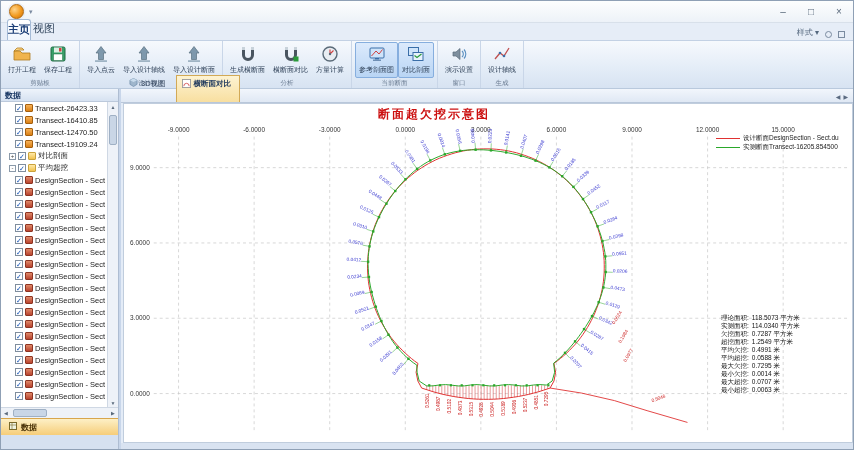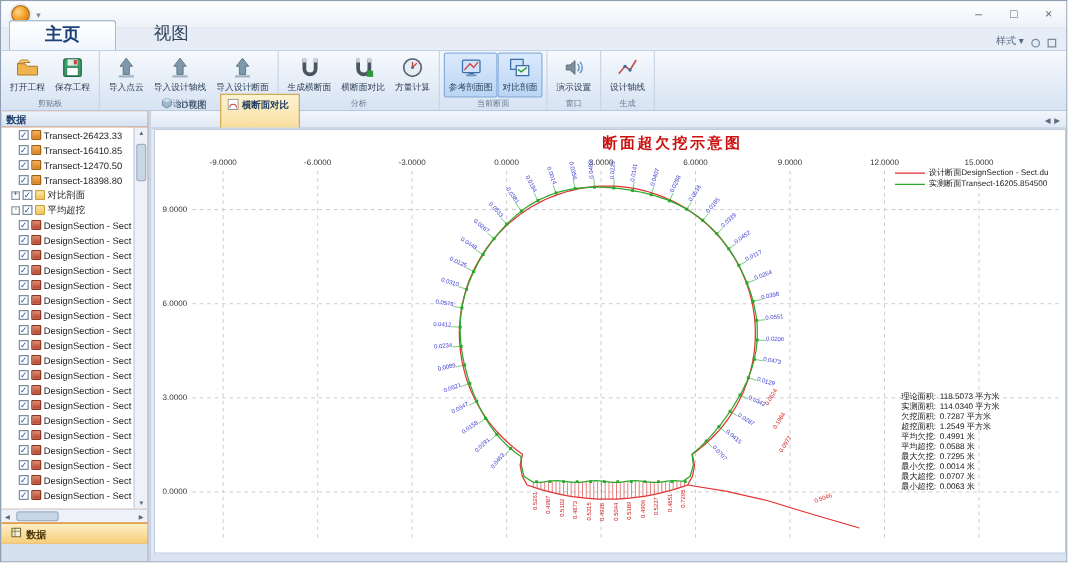--- a/index.html
+++ b/index.html
@@ -9,21 +9,21 @@
   
   #titlebar{position:absolute;left:0;top:0;width:100%;height:22px;background:linear-gradient(#fdfefe,#edf2f8);border-bottom:1px solid #d8e0ea;display:flex;align-items:center}
   #appicon{width:15px;height:15px;border-radius:50%;margin-left:8px;background:radial-gradient(circle at 35% 35%,#ffd489,#f29a1e 55%,#c96a08);border:1px solid #b06a10;box-shadow:0 0 0 1.5px #e8edf4}
   #qacaret{font-size:7px;color:#7a8aa0;margin-left:5px}
   #wincontrols{margin-left:auto;display:flex}
   .wbtn{width:28px;height:21px;font-size:10px;color:#5a6a7c;display:flex;align-items:center;justify-content:center}
 
   
   #ribbontabs{position:absolute;top:22px;left:0;width:100%;height:18px;background:#e6edf7;border-bottom:1px solid #c3d1e4;display:flex;align-items:flex-end;padding-left:6px}
   #rtabs{display:flex;gap:2px}
-  .rtab{padding:2px 28px 3px;font-size:14px;color:#33475e}
+  .rtab{padding:2px 0 3px;font-size:11px;color:#33475e}
   .rtab.active{background:linear-gradient(#ffffff,#f0f6fd);border:1px solid #a5bbd6;border-bottom:none;border-radius:3px 3px 0 0;color:#1c3f77;font-weight:bold}
   #tabsright{margin-left:auto;display:flex;align-items:flex-end;gap:6px;padding:0 8px 2px 0;font-size:8px;color:#55687f}
   .miniround{width:7px;height:7px;border:1px solid #7a8ba0;border-radius:50%;display:inline-block}
   .minisquare{width:7px;height:7px;border:1px solid #7a8ba0;display:inline-block}
 
   
   #ribbon{position:absolute;top:40px;left:0;width:100%;height:48px;background:linear-gradient(#f6f9fd,#e3ecf7 60%,#d7e3f2);border-bottom:1px solid #b9c9dd;display:flex}
   .rgroup{display:flex;flex-direction:column;border-right:1px solid #c9d6e8;padding:1px 3px 0}
   .rbuttons{display:flex;flex:1;align-items:flex-start}
   .rbtn{display:flex;flex-direction:column;align-items:center;padding:1px 3px 2px;border:1px solid transparent;border-radius:2px;min-width:34px}
@@ -58,21 +58,21 @@
 
   
   #docarea{position:absolute;left:118px;top:88px;right:0;bottom:0;background:#e4ecf7;border-left:2px solid #c8d6ea}
   #doctabs{height:14px;display:flex;align-items:flex-end;background:linear-gradient(#f2f6fc,#dfe8f4);border-bottom:1px solid #b9c7da;padding-left:2px}
   #doctabs-tabs{display:flex;gap:1px}
   .dtab{display:flex;align-items:center;gap:3px;font-size:7.5px;color:#33455e;padding:2px 8px 12px 5px;border:1px solid transparent}
   .dtab.active{background:linear-gradient(#fdf3d2,#f8dfa0);border:1px solid #d2a956;border-bottom:none;color:#203a5e;font-weight:bold}
   #tabnav{margin-left:auto;display:flex;gap:3px;padding:0 5px 2px 0;font-size:6px;color:#5a6a80}
   #chartregion{position:absolute;left:2px;top:14px;right:0;bottom:6px;background:#fff;border:1px solid #c0cddd}
   #plot{position:absolute;left:0;top:0;width:100%;height:100%}
-  #charttitle{position:absolute;left:150px;top:2px;width:320px;text-align:right;font-size:12px;font-weight:bold;color:#cc1111;letter-spacing:2px;pointer-events:none}
+  #charttitle{position:absolute;left:150px;top:2px;width:320px;text-align:center;font-size:12px;font-weight:bold;color:#cc1111;letter-spacing:2px;pointer-events:none}
   #legend{position:absolute;left:592px;top:30px;pointer-events:none}
   .lgrow{display:flex;align-items:center;gap:3px;height:9px}
   .lgswatch{width:24px;height:0;border-top:1.6px solid #000;flex:none}
   .lgrow span{font-size:6.5px;color:#222;white-space:nowrap}
   #stats{position:absolute;left:597px;top:210px;font-size:6.5px;line-height:8px;color:#111;pointer-events:none}
   .strow{display:flex;gap:3px}
   .strow span{white-space:nowrap}
   #bottomstrip{position:absolute;left:0;bottom:0;right:0;height:6px;background:#d9e3f1}
 </style>
 </head>
@@ -267,21 +267,21 @@
           <span>Transect-16410.85</span>
         </div>
         <div class="trow tindent2">
           <span class="cbx">✓</span>
           <span class="tico transect"></span>
           <span>Transect-12470.50</span>
         </div>
         <div class="trow tindent2">
           <span class="cbx">✓</span>
           <span class="tico transect"></span>
-          <span>Transect-18398.80</span>
+          <span>Transect-19109.24</span>
         </div>
         <div class="trow tindent1">
           <span class="exp">+</span>
           <span class="cbx">✓</span>
           <span class="tico folder"></span>
           <span>对比剖面</span>
         </div>
         <div class="trow tindent1">
           <span class="exp">-</span>
           <span class="cbx">✓</span>

